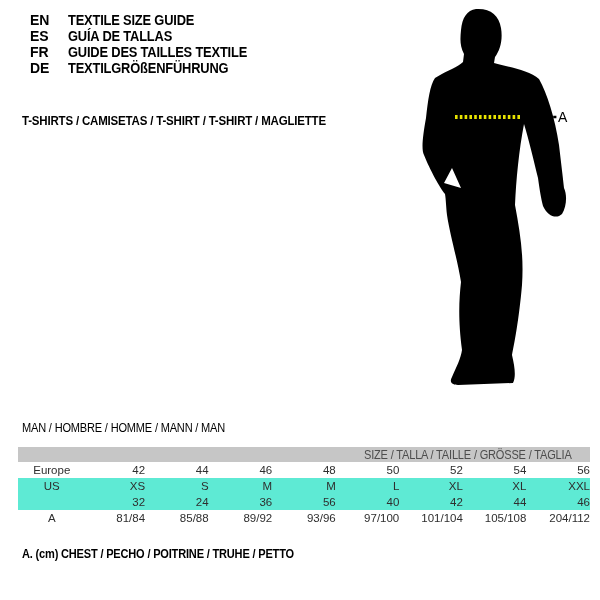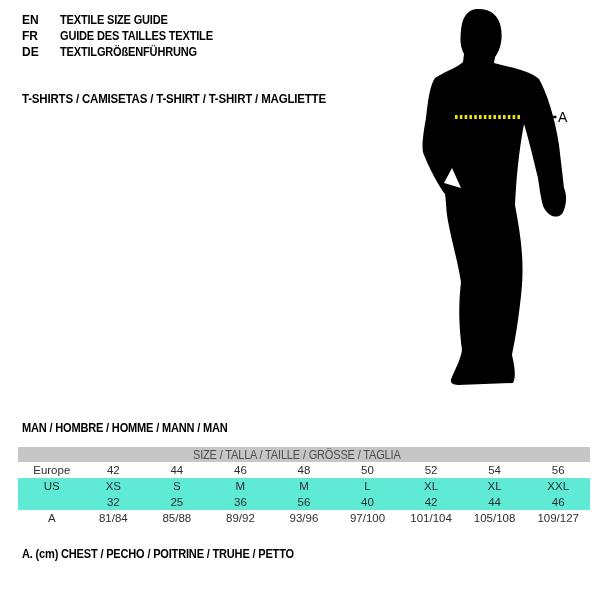--- a/index.html
+++ b/index.html
@@ -7,52 +7,56 @@
     width:600px;height:600px;background:#ffffff;
     font-family:"Liberation Sans", sans-serif;
     color:#000;
     position:relative;overflow:hidden;
   }
   .abs{position:absolute;}
   .cond{display:inline-block;transform:scaleX(0.92);transform-origin:0 50%;letter-spacing:-0.2px;white-space:nowrap;}
 
   
   .langs{left:22px;top:12px;}
-  .lang-row{display:flex;height:16px;align-items:center;font-weight:bold;font-size:12px;}
+  .lang-row{display:flex;height:16px;align-items:flex-end;font-weight:bold;font-size:14px;margin-left:8px;}
   .lang-code{width:38px;flex:0 0 38px;}
 
   
-  .cats{left:22px;top:91px;}
+  .cats{left:22px;top:113px;}
   .cat-line{height:16px;font-weight:bold;font-size:12.5px;line-height:16px;}
 
   
   .figure-svg{left:405px;top:0px;width:195px;height:400px;}
   .meas-label{left:558px;top:109px;font-size:14px;font-weight:400;}
 
   
-  .section-title{left:22px;top:421px;font-weight:bold;font-size:12px;}
+  .section-title{left:22px;top:421px;font-weight:normal;font-size:12px;}
 
   
   .size-table-wrap{left:18px;top:447px;width:572px;}
   table.size{border-collapse:collapse;width:572px;table-layout:fixed;font-size:11.5px;color:#2e2e2e;}
-  table.size td{padding:0;height:16px;text-align:center;vertical-align:middle;}
+  table.size td{padding:0;height:16px;text-align:right;vertical-align:middle;}
   table.size td.lbl{text-align:center;padding-left:4px;width:52px;}
-  tr.thead td{background:#c6c6c6;color:#4d4d4d;text-align:center;height:15px;padding-left:4px;font-size:12px;}
+  tr.thead td{background:#c6c6c6;color:#4d4d4d;text-align:right;height:15px;padding-left:4px;font-size:12px;}
   tr.shaded td{background:#5eead4;}
 
   
   .footnote{left:22px;top:547px;font-weight:bold;font-size:12px;text-align:right;}
 </style>
 </head>
 <body>
 
 <div class="abs langs">
   <div class="lang-row">
     <span class="lang-code">EN</span>
     <span class="cond">TEXTILE SIZE GUIDE</span>
+  </div>
+  <div class="lang-row">
+    <span class="lang-code">ES</span>
+    <span class="cond">GUÍA DE TALLAS</span>
   </div>
   <div class="lang-row">
     <span class="lang-code">FR</span>
     <span class="cond">GUIDE DES TAILLES TEXTILE</span>
   </div>
   <div class="lang-row">
     <span class="lang-code">DE</span>
     <span class="cond">TEXTILGRÖßENFÜHRUNG</span>
   </div>
 </div>
@@ -128,38 +132,38 @@
       <td>M</td>
       <td>M</td>
       <td>L</td>
       <td>XL</td>
       <td>XL</td>
       <td>XXL</td>
     </tr>
     <tr class="shaded">
       <td class="lbl"></td>
       <td>32</td>
-      <td>25</td>
+      <td>24</td>
       <td>36</td>
       <td>56</td>
       <td>40</td>
       <td>42</td>
       <td>44</td>
       <td>46</td>
     </tr>
     <tr>
       <td class="lbl">A</td>
       <td>81/84</td>
       <td>85/88</td>
       <td>89/92</td>
       <td>93/96</td>
       <td>97/100</td>
       <td>101/104</td>
       <td>105/108</td>
-      <td>109/127</td>
+      <td>204/112</td>
     </tr>
   </tbody>
     </table>
 </div>
 
 <div class="abs footnote">
   <span class="cond">A. (cm) CHEST / PECHO / POITRINE / TRUHE / PETTO</span>
 </div>
 
 </body></html>

